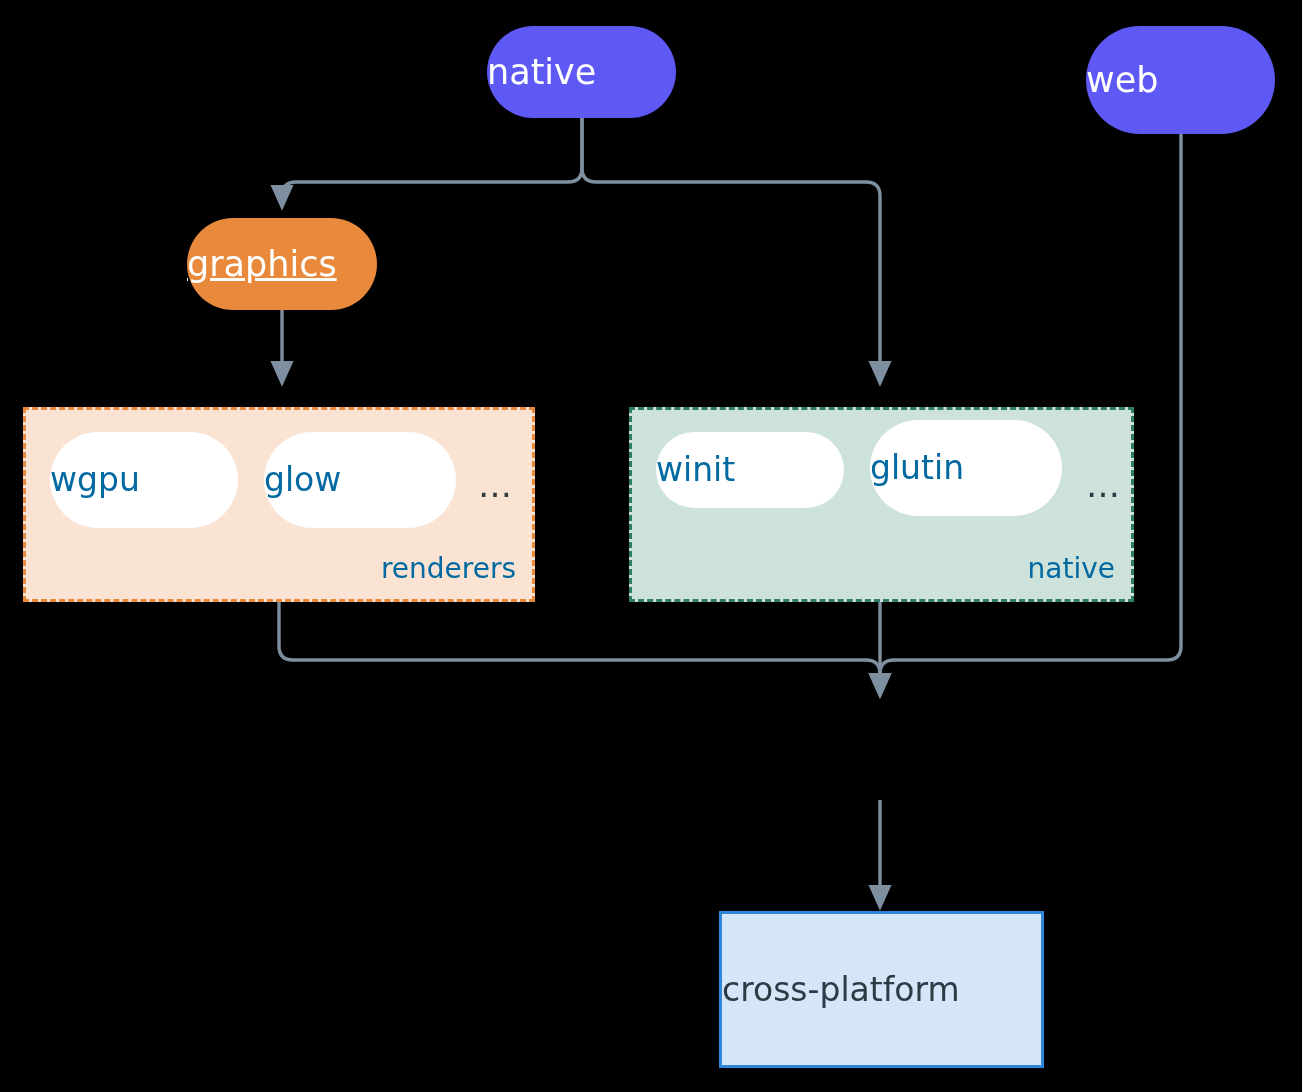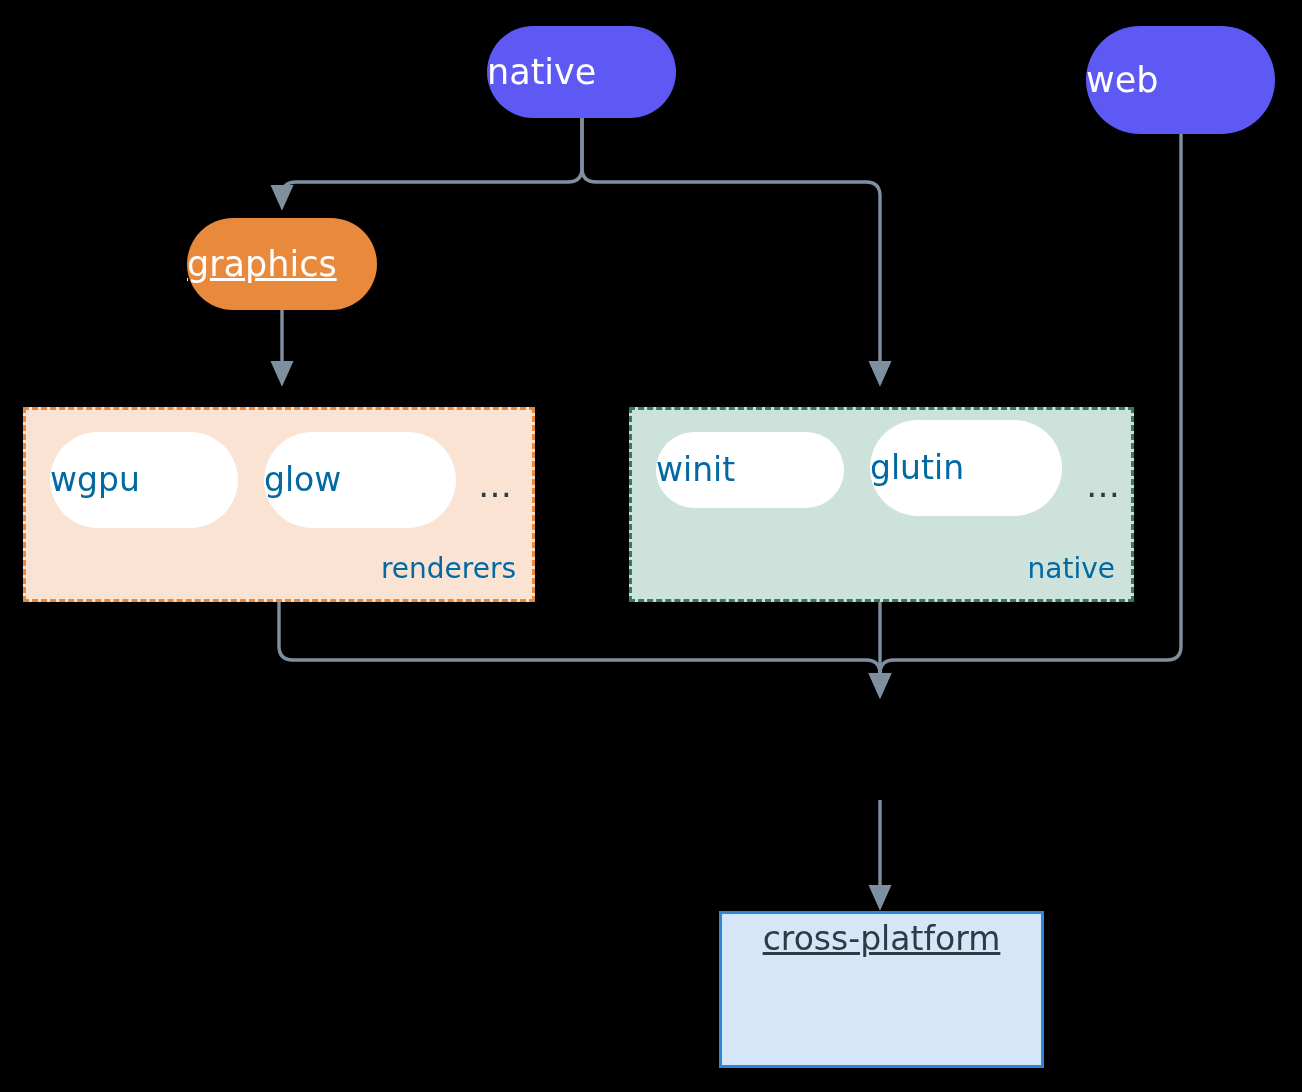--- a/index.html
+++ b/index.html
@@ -152,17 +152,17 @@
     <span>winit</span>
   </div>
 
   <div class="node node-pill node-white" style="left:870px; top:420px; width:192px; height:96px;">
     <span>glutin</span>
   </div>
 
   <div class="ellipsis" style="left:1086px; top:465px;">…</div>
 
 
-  <div class="node node-rect" style="left:719px; top:911px; width:325px; height:157px; flex-direction:column;text-decoration:underline;">
+  <div class="node node-rect" style="left:719px; top:911px; width:325px; height:157px; flex-direction:row;">
     <span>cross-platform</span>
   </div>
 
 </div>
 
 </body></html>

